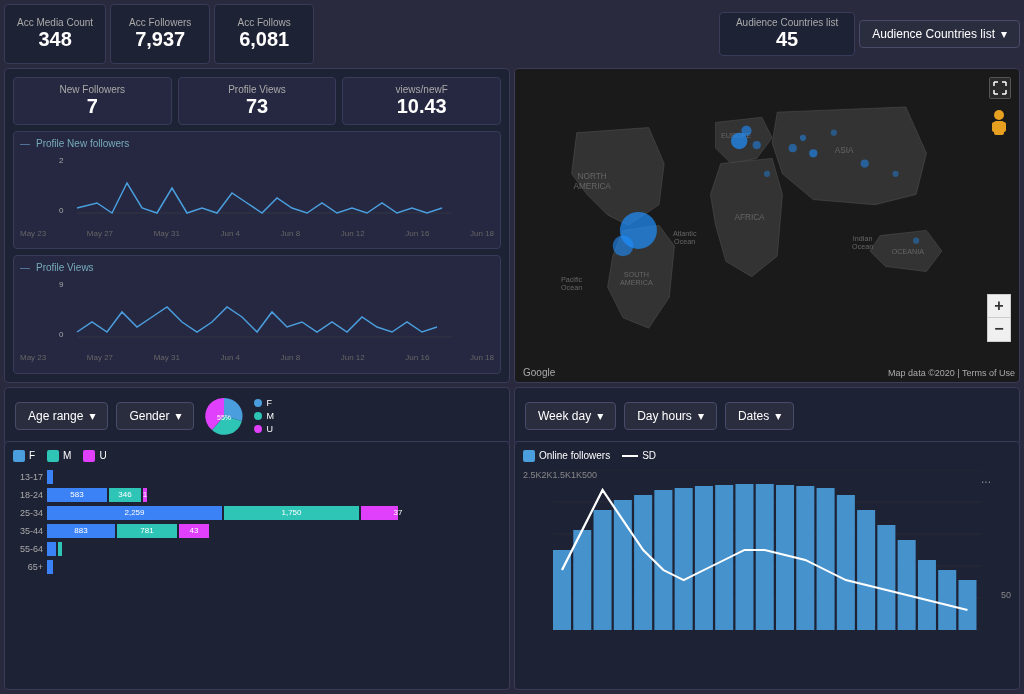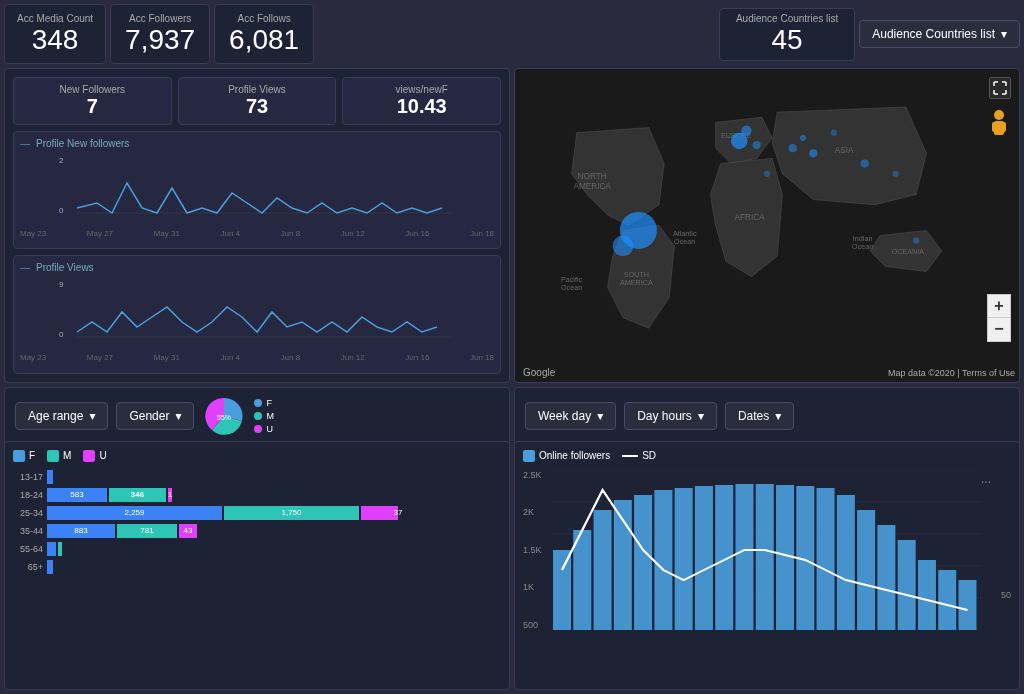--- a/index.html
+++ b/index.html
@@ -40,22 +40,22 @@
       min-width: 100px;
     }
 
     .stat-card .label {
       font-size: 10px;
       color: #aaa;
       text-align: center;
     }
 
     .stat-card .value {
-      font-size: 28px;
-      font-weight: normal;
+      font-size: 20px;
+      font-weight: bold;
       color: #fff;
     }
 
     .audience-section {
       display: flex;
       align-items: center;
       gap: 4px;
       margin-left: auto;
     }
 
@@ -627,40 +627,40 @@
           <span class="age-label">13-17</span>
           <div class="bars-container">
             <div class="bar-f" style="width:6px;"></div>
           </div>
         </div>
 
         <div class="age-row">
           <span class="age-label">18-24</span>
           <div class="bars-container">
             <div class="bar-f" style="width:60px;">583</div>
-            <div class="bar-m" style="width:57px;font-weight:bold;">346</div>
+            <div class="bar-m" style="width:32px;">346</div>
             <div class="bar-u" style="width:4px;">1</div>
           </div>
         </div>
 
         <div class="age-row">
           <span class="age-label">25-34</span>
           <div class="bars-container">
             <div class="bar-f" style="width:175px;">2,259</div>
             <div class="bar-m" style="width:135px;">1,750</div>
             <div class="bar-u" style="width:28px;padding-left:37px;">37</div>
           </div>
         </div>
 
         <div class="age-row">
           <span class="age-label">35-44</span>
           <div class="bars-container">
             <div class="bar-f" style="width:68px;">883</div>
             <div class="bar-m" style="width:60px;">781</div>
-            <div class="bar-u" style="width:18px;">43</div>
+            <div class="bar-u" style="width:30px;">43</div>
           </div>
         </div>
 
 
         <div class="age-row">
           <span class="age-label">55-64</span>
           <div class="bars-container">
             <div class="bar-f" style="width:9px;"></div>
             <div class="bar-m" style="width:4px;"></div>
           </div>
@@ -682,21 +682,21 @@
           <span>Online followers</span>
         </div>
         <div class="sd-legend">
           <div style="width:16px;height:2px;background:#fff;"></div>
           <span>SD</span>
         </div>
       </div>
 
       <div style="position:relative;height:160px;">
 
-        <div style="position:absolute;left:0;top:0;bottom:0;width:30px;display:flex;flex-direction:column;justify-content:space-between;font-size:9px;color:#888;">
+        <div style="position:absolute;left:0;top:0;bottom:0;width:30px;display:flex;flex-direction:row;justify-content:space-between;font-size:9px;color:#888;">
           <span>2.5K</span>
           <span>2K</span>
           <span>1.5K</span>
           <span>1K</span>
           <span>500</span>
         </div>
 
         <svg style="position:absolute;left:30px;right:30px;top:0;bottom:0;width:calc(100% - 60px);height:100%;" viewBox="0 0 380 160" preserveAspectRatio="none">
 
           <line x1="0" y1="0" x2="380" y2="0" stroke="#333" stroke-width="0.5"></line>

